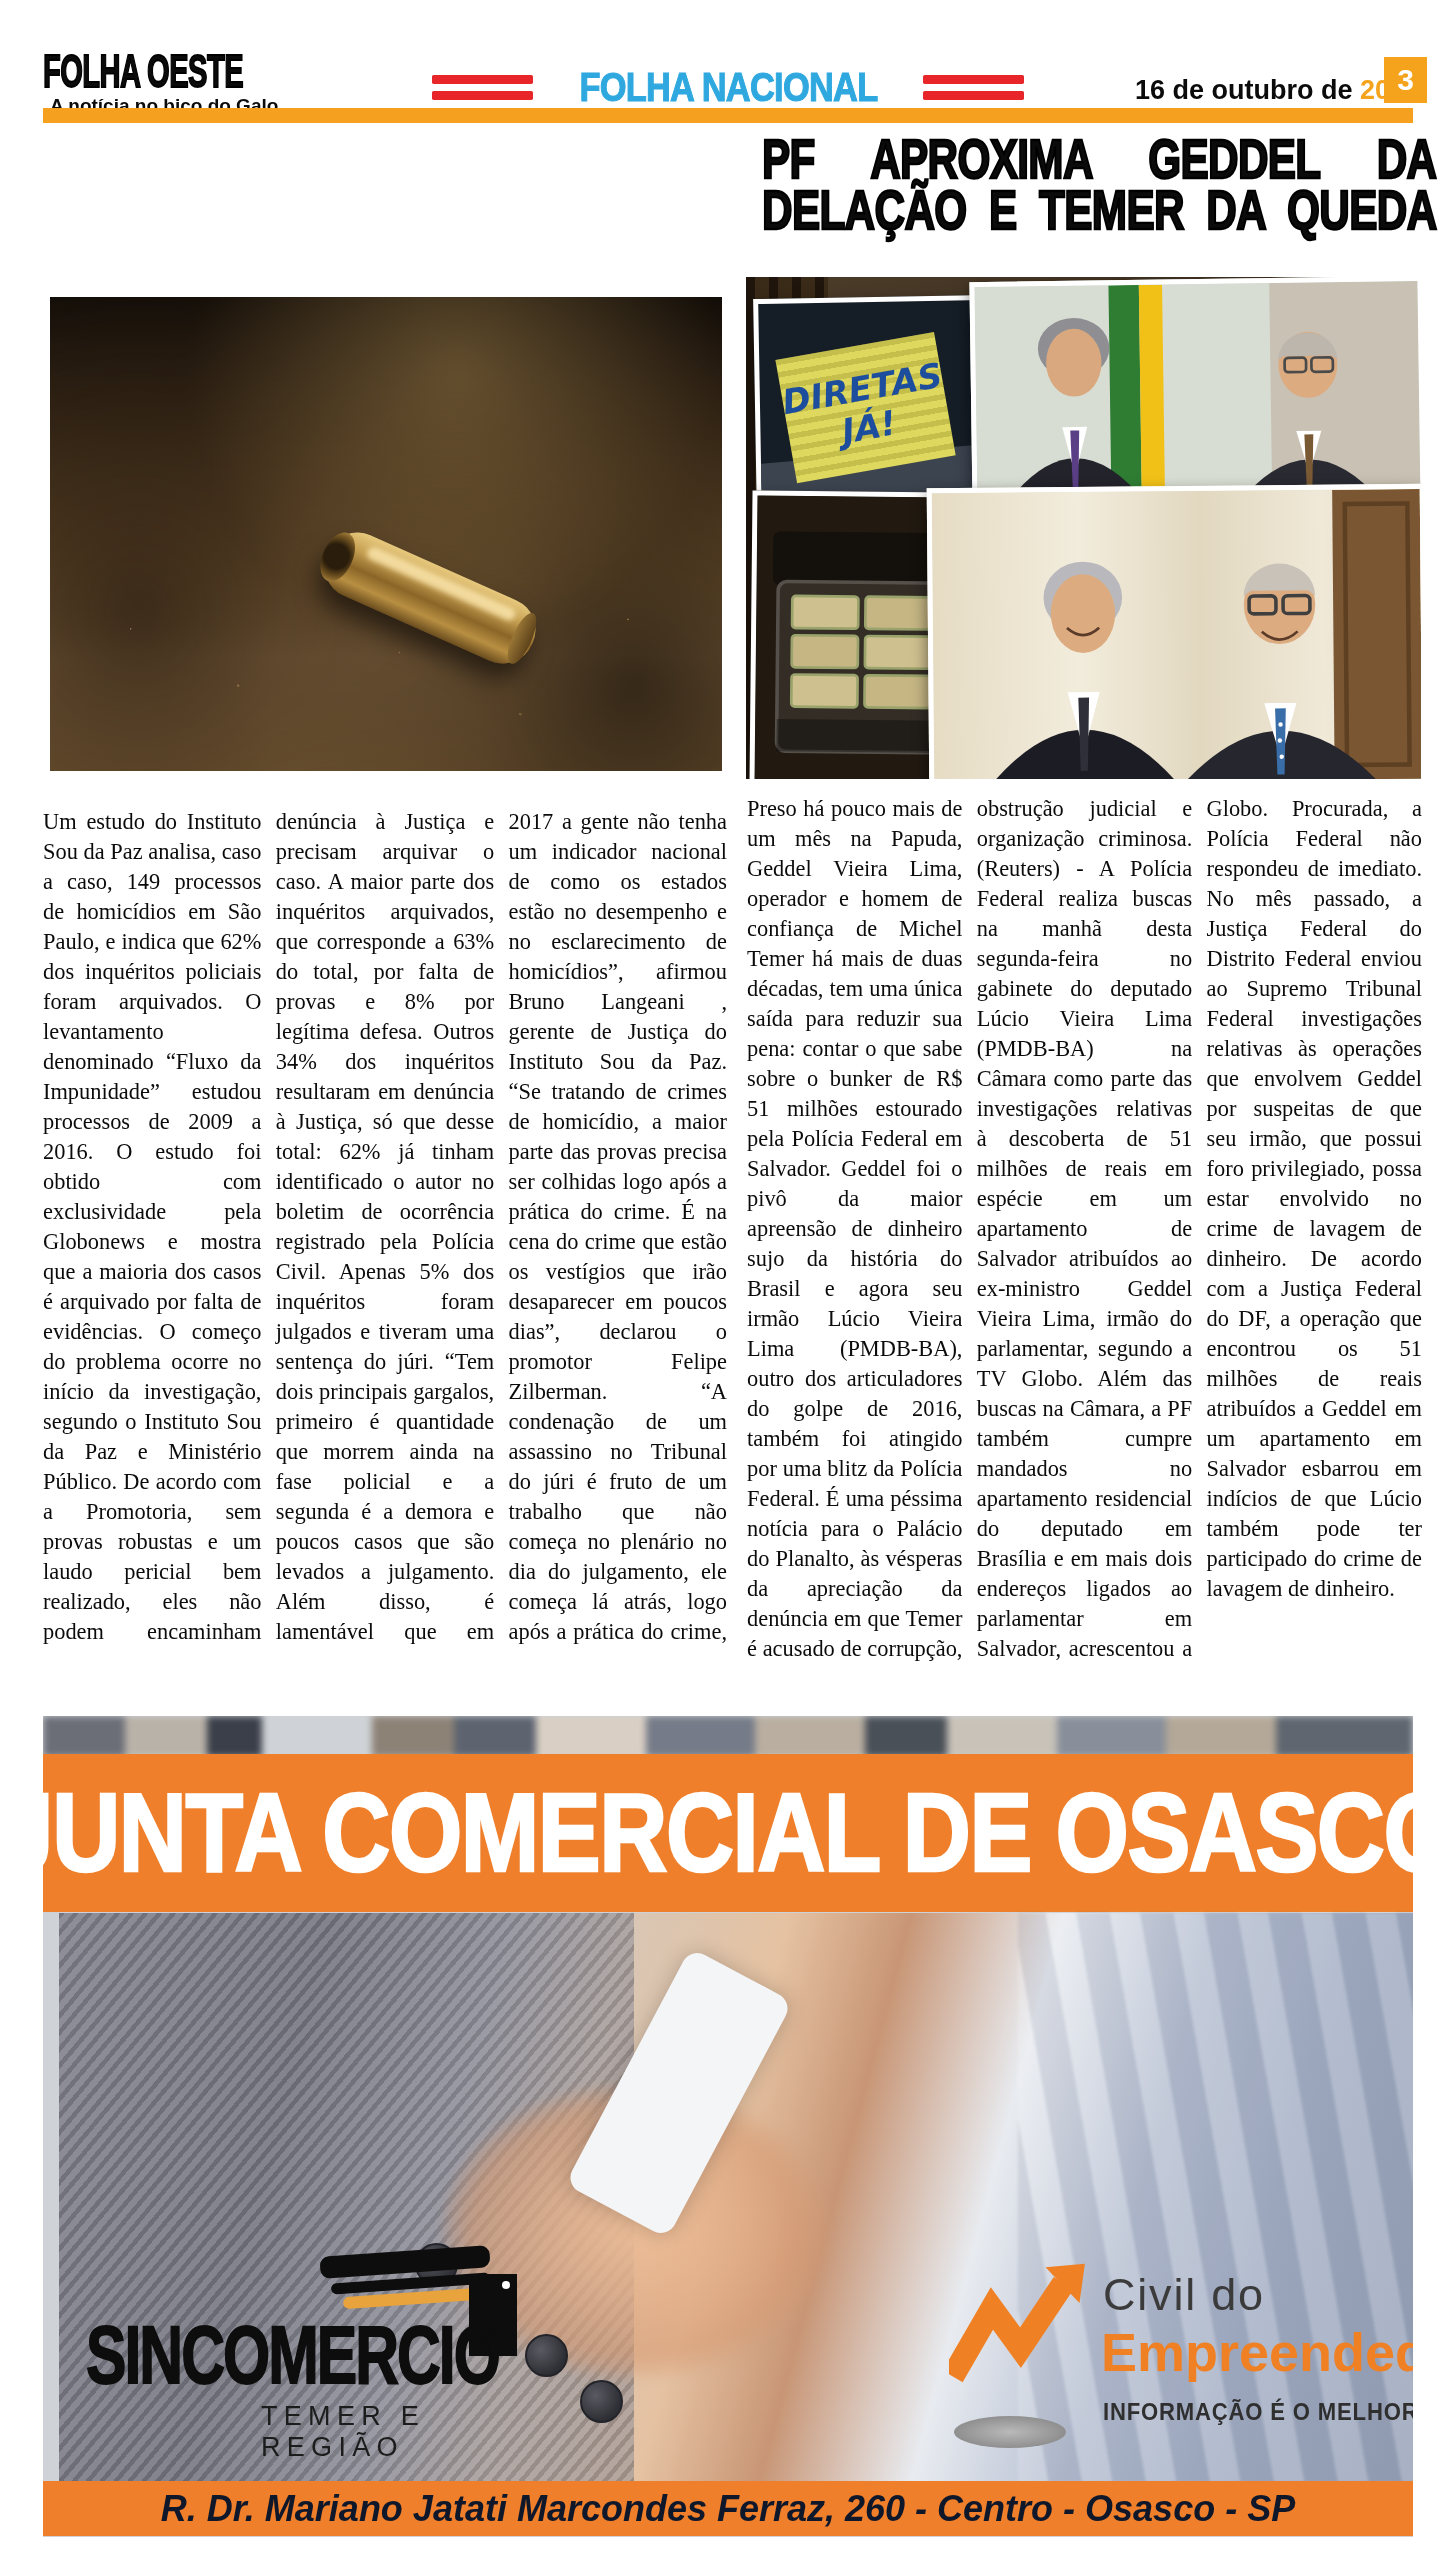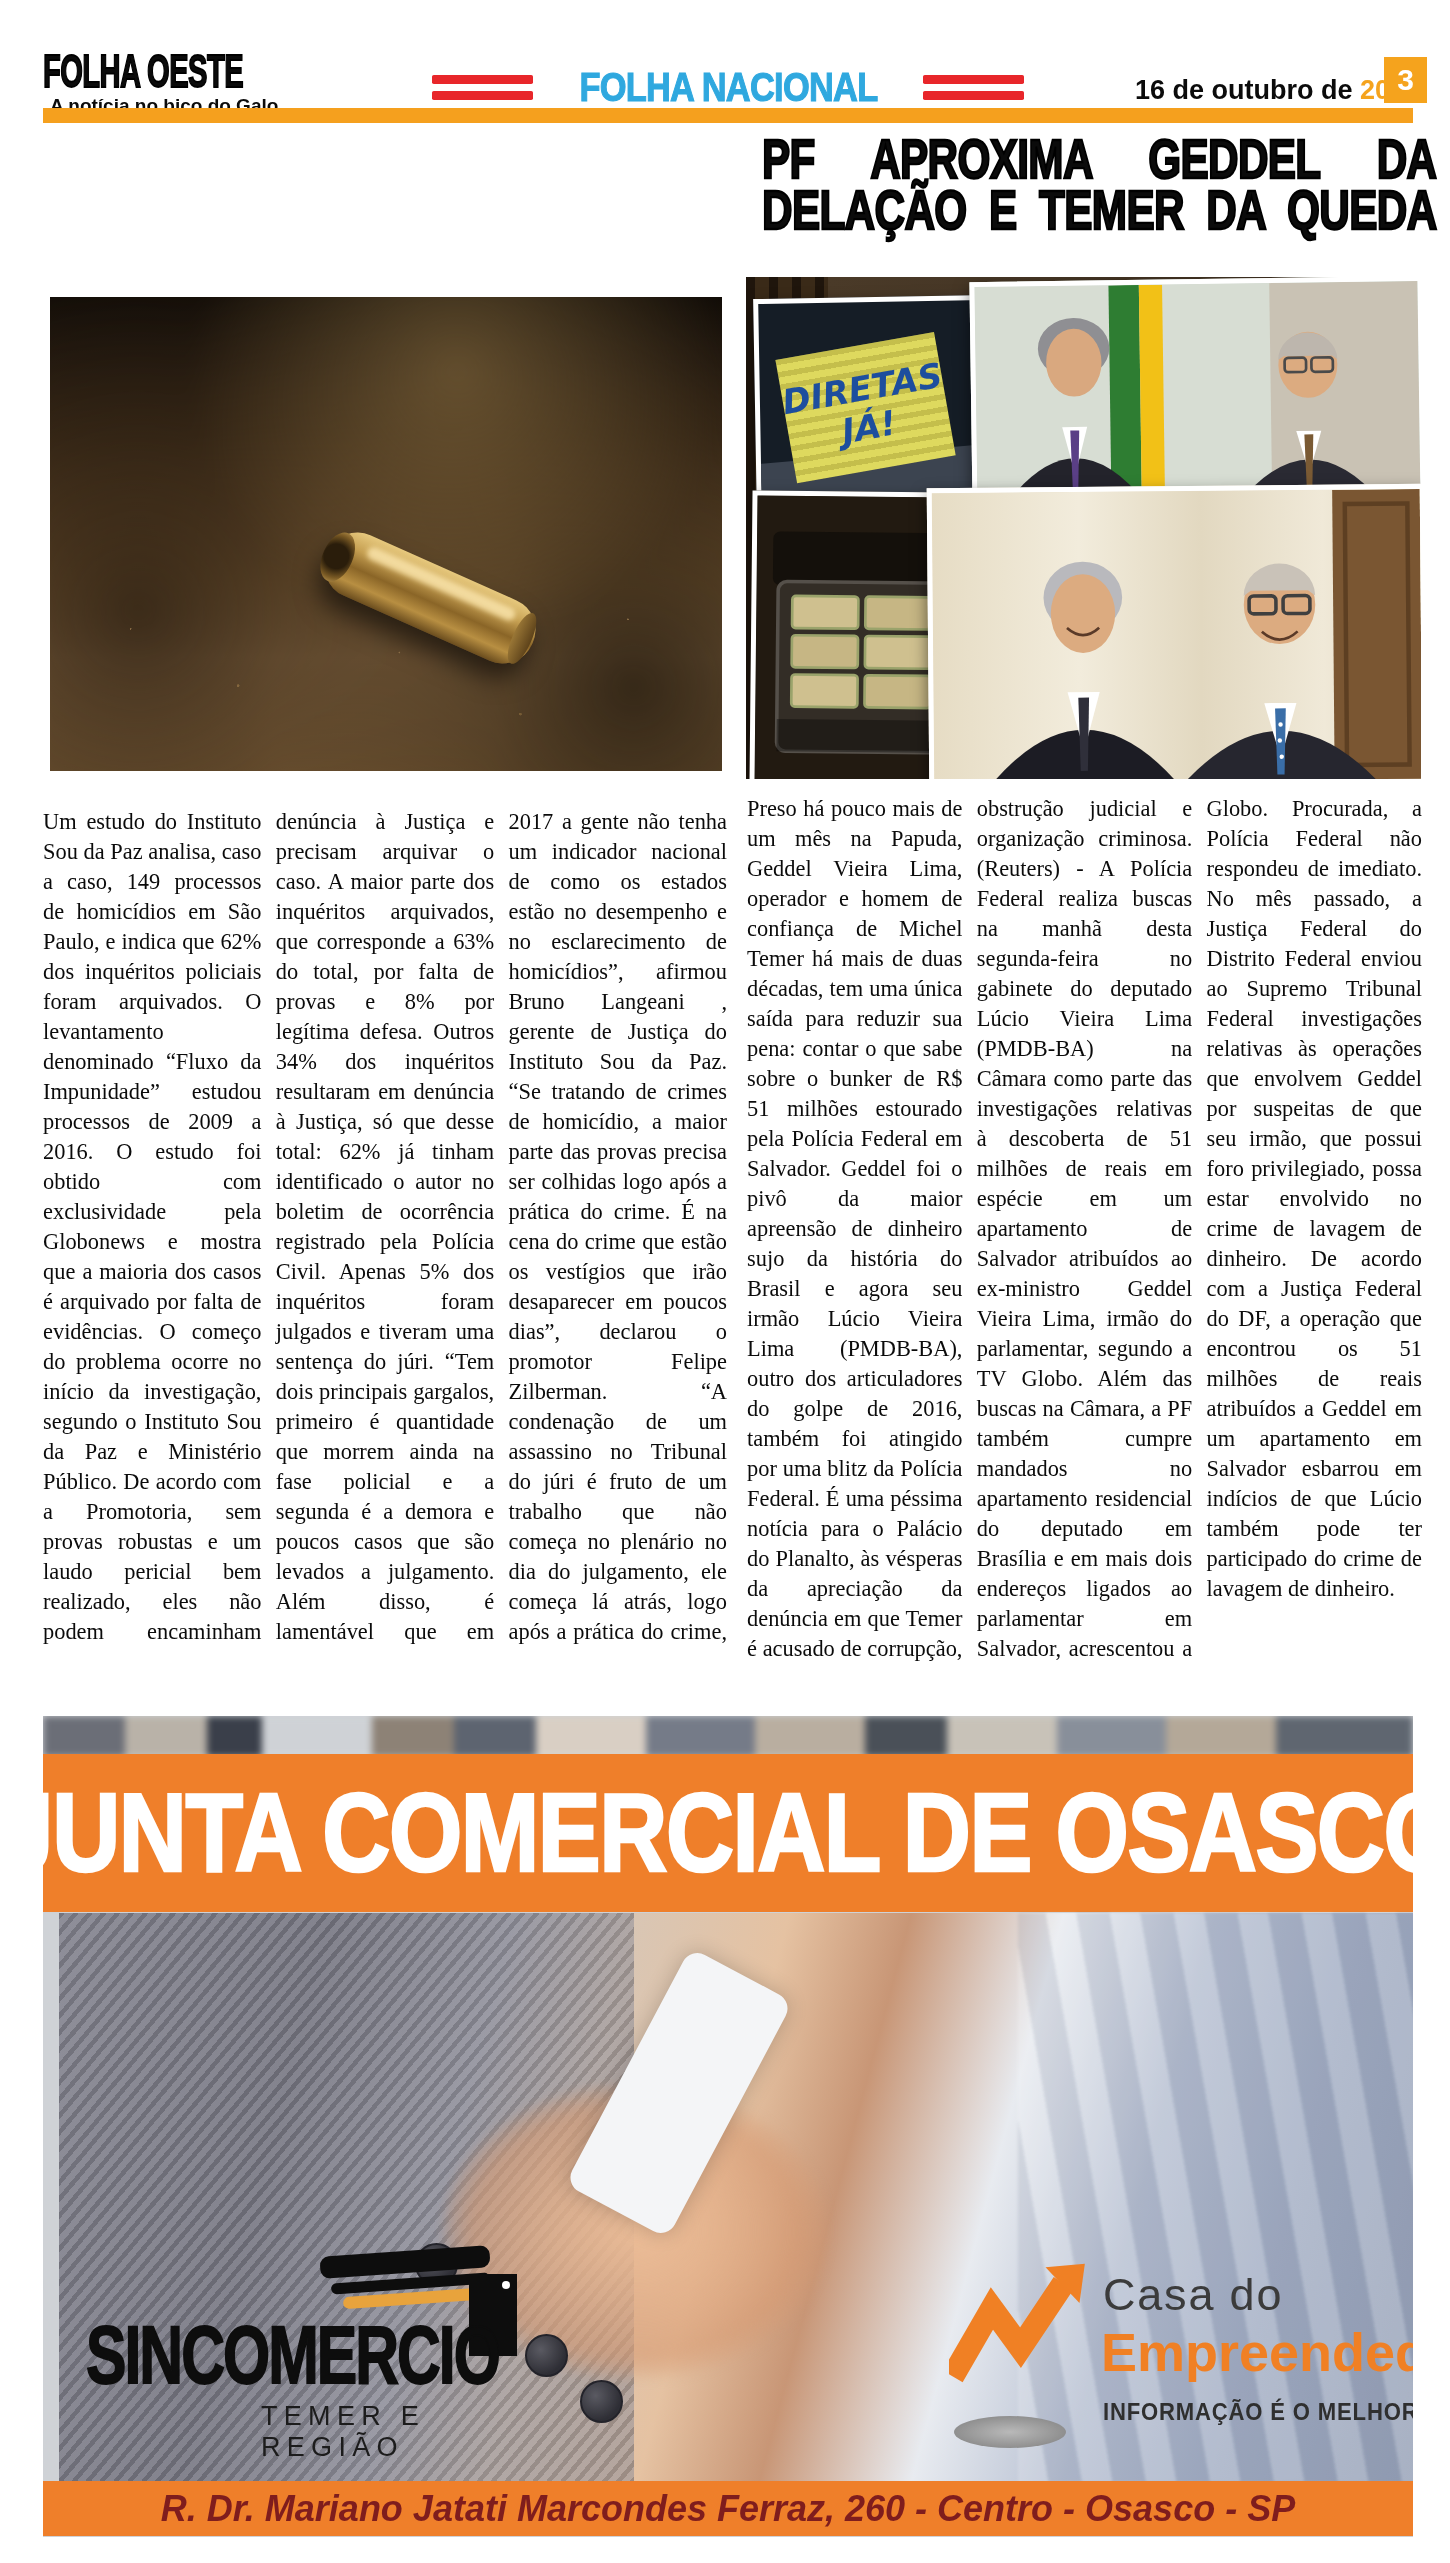--- a/index.html
+++ b/index.html
@@ -89,21 +89,21 @@
     background:radial-gradient(circle at 35% 35%,#5a5a62,#2e2e35 70%);border:2.7px solid #23232a;}
   .ad .shake .cuff{position:absolute;left:41%;top:8%;width:116px;height:268px;background:#f4f5f7;
     transform:rotate(28deg);border-radius:16px;box-shadow:0 0 21.5px rgba(0,0,0,.2);}
   .ad .shake .handglow{position:absolute;left:28%;top:30%;width:384px;height:295px;border-radius:50%;
     background:radial-gradient(ellipse at 50% 50%,rgba(236,188,150,.95),rgba(215,154,114,.6) 60%,rgba(0,0,0,0) 75%);
     filter:blur(5.4px);}
   .ad .shake .fabricfolds{position:absolute;right:0;top:0;width:30%;height:100%;opacity:.5;filter:blur(1.8px);
     background:repeating-linear-gradient(80deg,rgba(255,255,255,.35) 0 30px,rgba(90,100,125,.25) 30px 63px);}
   .ad .addr{position:absolute;left:0;top:765px;width:100%;height:55px;background:#ef7f2a;
     display:flex;align-items:center;justify-content:center;}
-  .ad .addr .txt{font-size:36px;font-weight:700;font-style:italic;color:#7f1d1d;letter-spacing:0;}
+  .ad .addr .txt{font-size:36px;font-weight:700;font-style:italic;color:#0f172a;letter-spacing:0;}
   
   .sinco{position:absolute;left:27px;top:338px;width:456px;height:170px;}
   .sinco .flag{position:absolute;left:234px;top:0;width:179px;height:64px;}
   .sinco .flag i{position:absolute;border-radius:9px;transform:rotate(-4deg);}
   .sinco .flag .b1{left:0;top:0;width:170px;height:21.5px;background:#0d0d0d;}
   .sinco .flag .b2{left:10.7px;top:27px;width:159px;height:10.7px;background:#0d0d0d;}
   .sinco .flag .b3{left:23px;top:41px;width:150px;height:11.6px;background:#e8a33c;}
   .sinco .tail{position:absolute;left:383px;top:23px;width:48px;height:82px;background:#0d0d0d;}
   .sinco .tail i{position:absolute;right:7.2px;top:7.2px;width:8px;height:8px;border-radius:50%;background:#fff;}
   .sinco .word{position:absolute;left:0;top:57px;font-size:82px;font-weight:900;letter-spacing:-2.7px;
@@ -299,21 +299,21 @@
         <div class="sub">TEMER E REGIÃO</div>
       </div>
 
 
       <div class="casa">
         <div class="shadow"></div>
         <svg width="143" height="143" viewBox="0 0 160 160">
           <polyline points="4,128 48,52 80,96 128,24" fill="none" stroke="#f08024" stroke-width="26" stroke-linejoin="miter"></polyline>
           <polygon points="108,6 152,2 146,46" fill="#f08024"></polygon>
         </svg>
-        <div class="l1">Casa do</div>
+        <div class="l1">Civil do</div>
         <div class="l2">Empreendedor</div>
         <div class="l3">INFORMAÇÃO É O MELHOR NEGÓCIO</div>
       </div>
     </div>
 
     <div class="addr">
       <span class="txt">R. Dr. Mariano Jatati Marcondes Ferraz, 260 - Centro - Osasco - SP</span>
     </div>
   </div>
 

